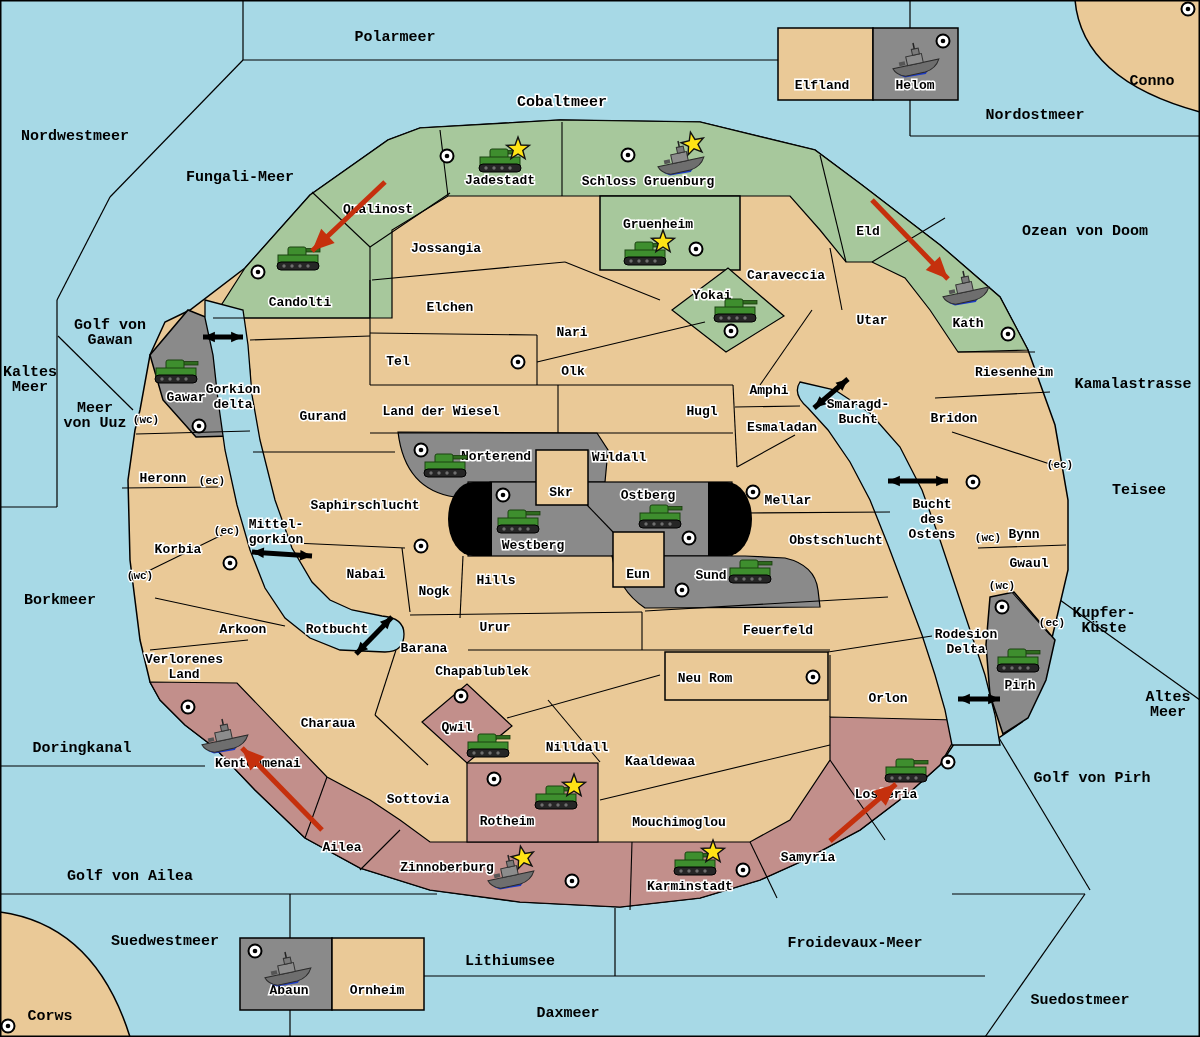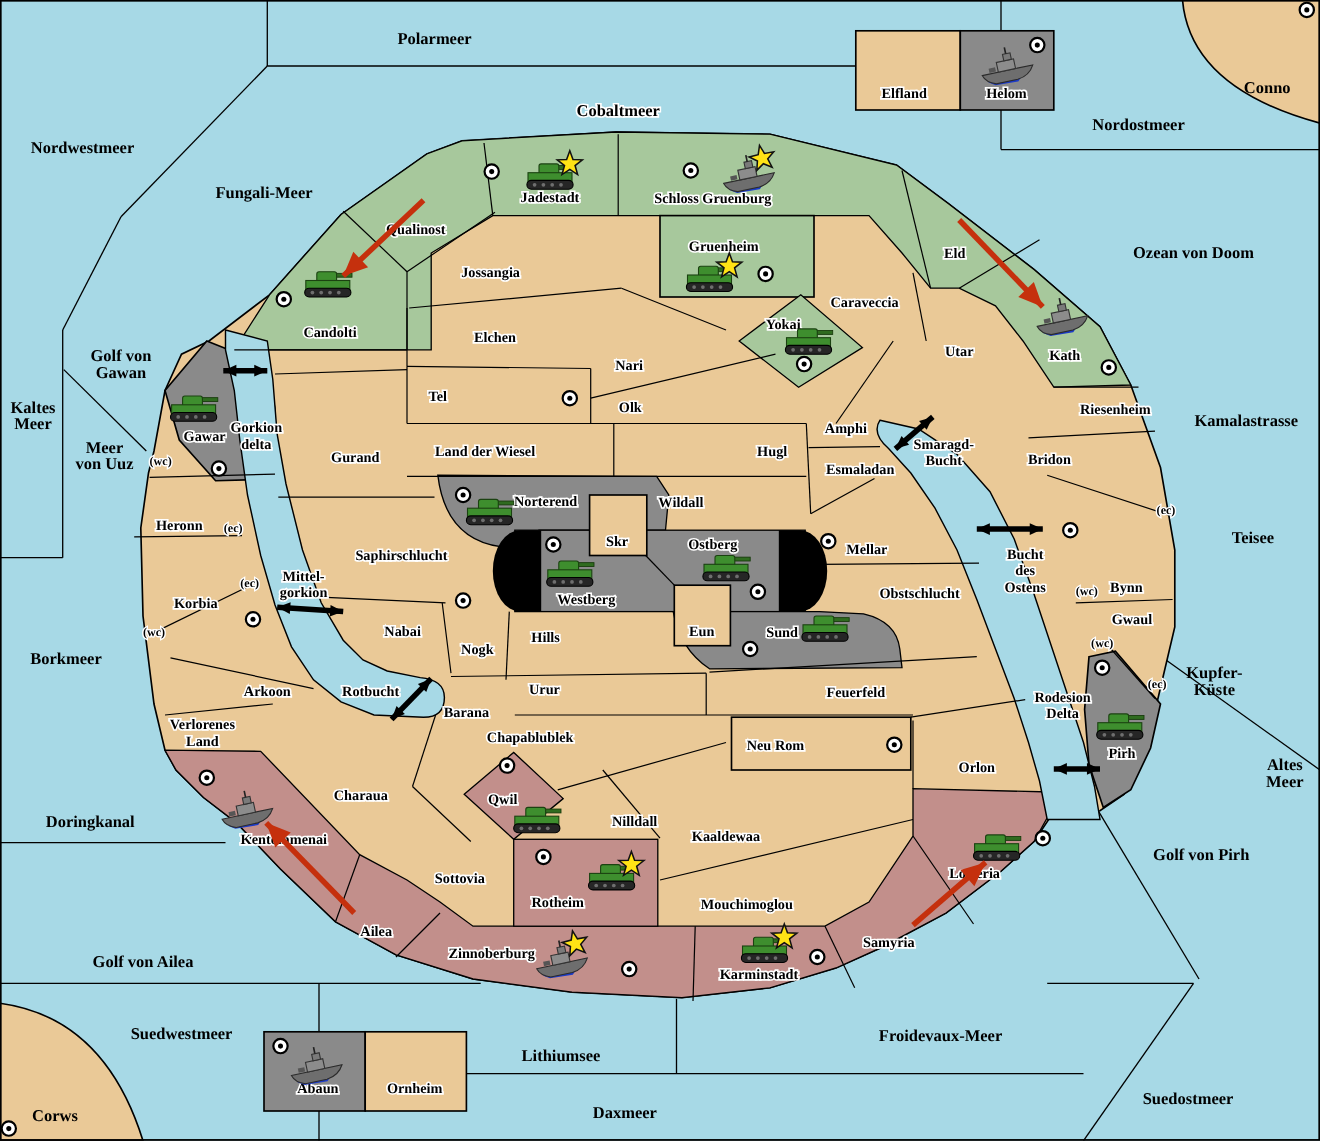--- a/index.html
+++ b/index.html
@@ -1,17 +1,17 @@
 <!DOCTYPE html>
 <html><head>
 <meta charset="utf-8">
 <style>
   html,body{margin:0;padding:0;background:#777;}
   .map-root{width:1200px;height:1037px;position:relative;outline:1px solid #000;
-    font-family:Liberation Serif, serif;}
+    font-family:Liberation Mono, monospace;}
   svg{display:block}
   text{user-select:none}
   .t-label{font-weight:bold;font-size:13px;fill:#000;stroke:#fff;stroke-width:3px;paint-order:stroke;}
   .s-label{font-weight:bold;font-size:15px;fill:#000;}
   .s-halo{font-weight:bold;font-size:15px;fill:#000;stroke:#fff;stroke-width:3px;paint-order:stroke;}
   .c-label{font-weight:bold;font-size:11px;fill:#000;stroke:#fff;stroke-width:2.5px;paint-order:stroke;}
 </style>
 </head>
 <body>
 

